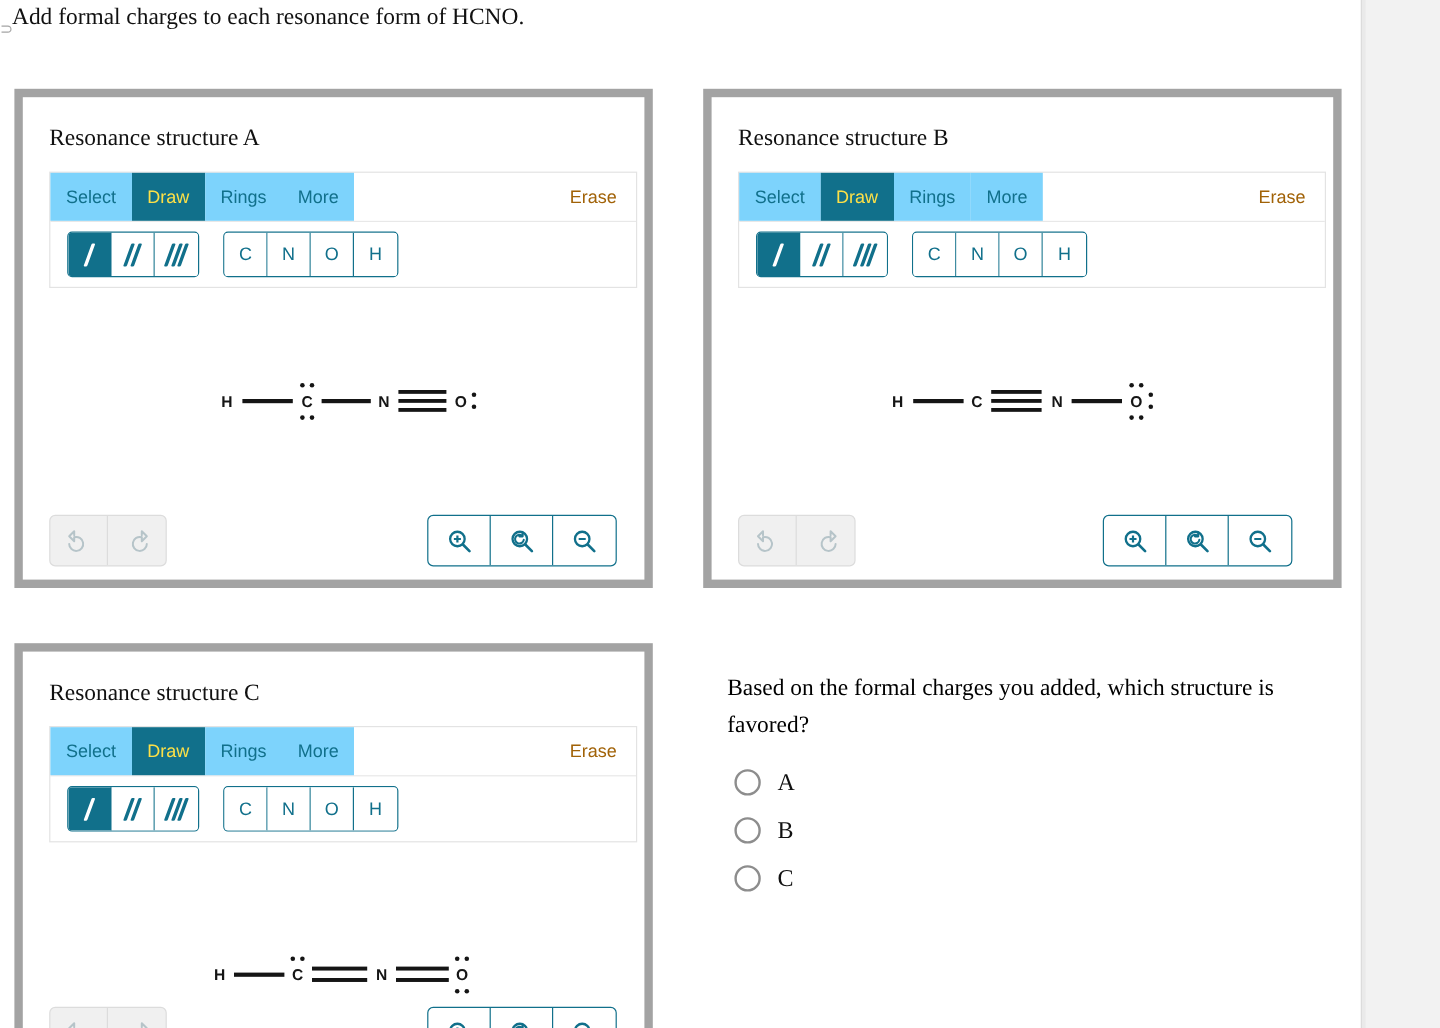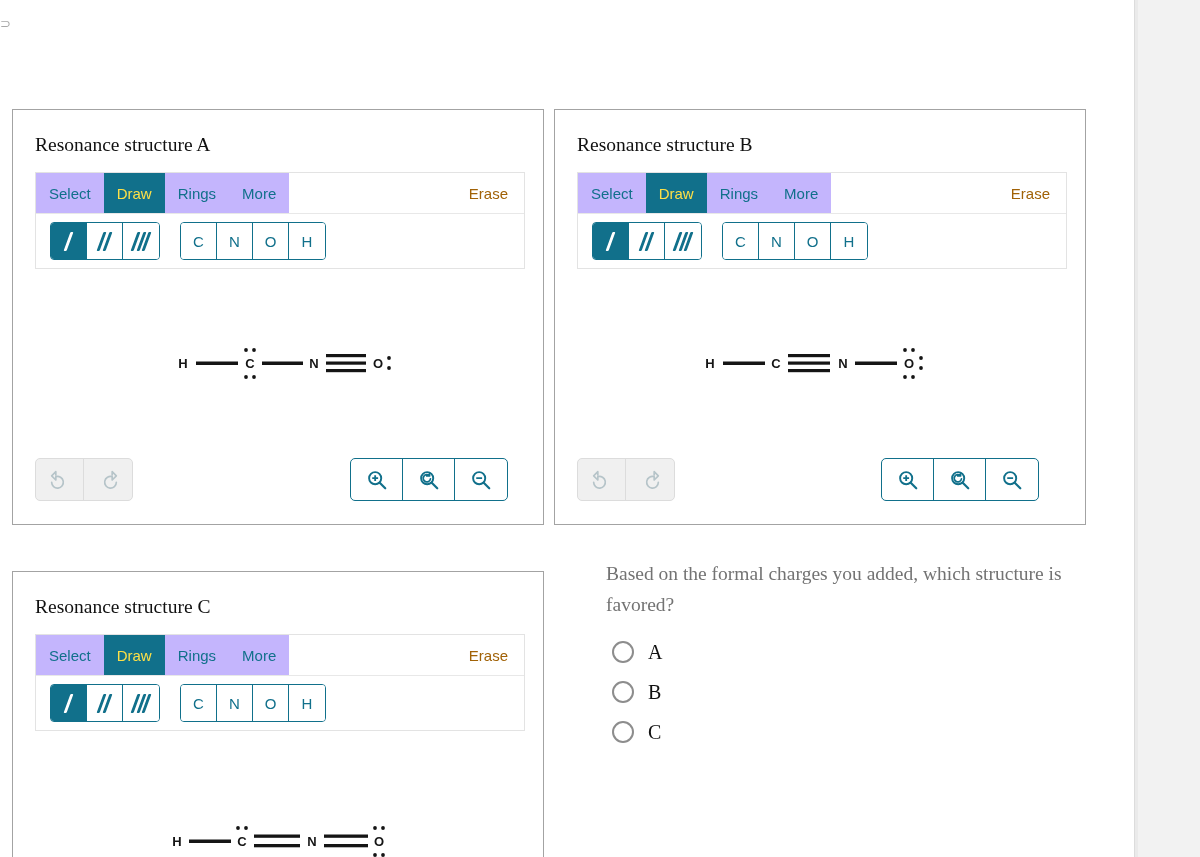--- a/index.html
+++ b/index.html
@@ -23,46 +23,45 @@
     position:absolute;left:10px;top:2px;width:1100px;
     font-family:"Liberation Serif",serif;font-size:19.5px;line-height:26px;color:#111;
   }
   .stray-glyph{
     position:absolute;left:0px;top:16px;font-size:13px;color:#a8a8a8;
     font-family:"Liberation Serif",serif;
   }
 
   
   .panel{
-    position:absolute;background:#ffffff;border:1px solid #a3a3a3;
+    position:absolute;background:#ffffff;border:7px solid #a3a3a3;
     box-sizing:border-box;
-    margin-top:35px;
   }
   #panel-a{left:12px;top:74px;width:532px;height:416px;}
-  #panel-b{left:554px;top:74px;width:532px;height:416px;}
+  #panel-b{left:586px;top:74px;width:532px;height:416px;}
   #panel-c{left:12px;top:536px;width:532px;height:340px;}
 
   .panel-title{
     position:absolute;left:22px;top:24px;
     font-family:"Liberation Serif",serif;font-size:19.5px;color:#111;
   }
 
   
   .editor{
     position:absolute;left:22px;top:62px;width:490px;
     border:1px solid #e3e3e3;background:#fff;box-sizing:border-box;
   }
   .tool-row-top{
     display:flex;align-items:stretch;height:40px;
     border-bottom:1px solid #e8e8e8;
   }
   .tool-tab{
     display:flex;align-items:center;justify-content:center;
     padding:0 13px;font-family:"Liberation Sans",sans-serif;font-size:15px;
-    color:#11708b;background:#c4b5fd;cursor:pointer;user-select:none;
+    color:#11708b;background:#7dd3fc;cursor:pointer;user-select:none;
   }
   .tool-tab.active{background:#11708b;color:#fde047;}
   .tool-spacer{flex:1;}
   .tool-erase{
     display:flex;align-items:center;justify-content:center;padding:0 16px;
     font-family:"Liberation Sans",sans-serif;font-size:15px;color:#a16207;cursor:pointer;
   }
 
   .tool-row-bottom{
     display:flex;align-items:center;height:54px;padding:0 14px;gap:20px;
@@ -106,21 +105,21 @@
   }
   .ctrl-right .cbtn{
     width:52px;height:41px;display:flex;align-items:center;justify-content:center;
     border-right:1px solid #11708b;box-sizing:border-box;cursor:pointer;
   }
   .ctrl-right .cbtn:last-child{border-right:none;}
 
   
   .question{
     position:absolute;left:606px;top:558px;width:500px;
-    font-family:"Liberation Serif",serif;font-size:19.5px;line-height:31px;color:#737373;
+    font-family:"Liberation Serif",serif;font-size:19.5px;line-height:31px;color:#000000;
   }
   .choices{position:absolute;left:612px;top:632px;}
   .choice{display:flex;align-items:center;height:40px;cursor:pointer;}
   .radio{
     width:22px;height:22px;border:2px solid #8d8d8d;border-radius:50%;
     background:#fff;box-sizing:border-box;
   }
   .choice-label{
     margin-left:14px;font-family:"Liberation Serif",serif;font-size:20px;color:#111;
   }
@@ -128,20 +127,21 @@
 </head>
 <body>
 
 <div class="page">
 
   <div class="right-rail">
     <div class="rail-scroll"></div>
   </div>
 
   <div class="stray-glyph">⊃</div>
+  <div class="prompt">Add formal charges to each resonance form of HCNO.</div>
 
   <div class="panel" id="panel-a">
     <div class="panel-title">Resonance structure A</div>
 
     <div class="editor">
       <div class="tool-row-top">
         <div class="tool-tab">Select</div>
         <div class="tool-tab active">Draw</div>
         <div class="tool-tab">Rings</div>
         <div class="tool-tab">More</div>

